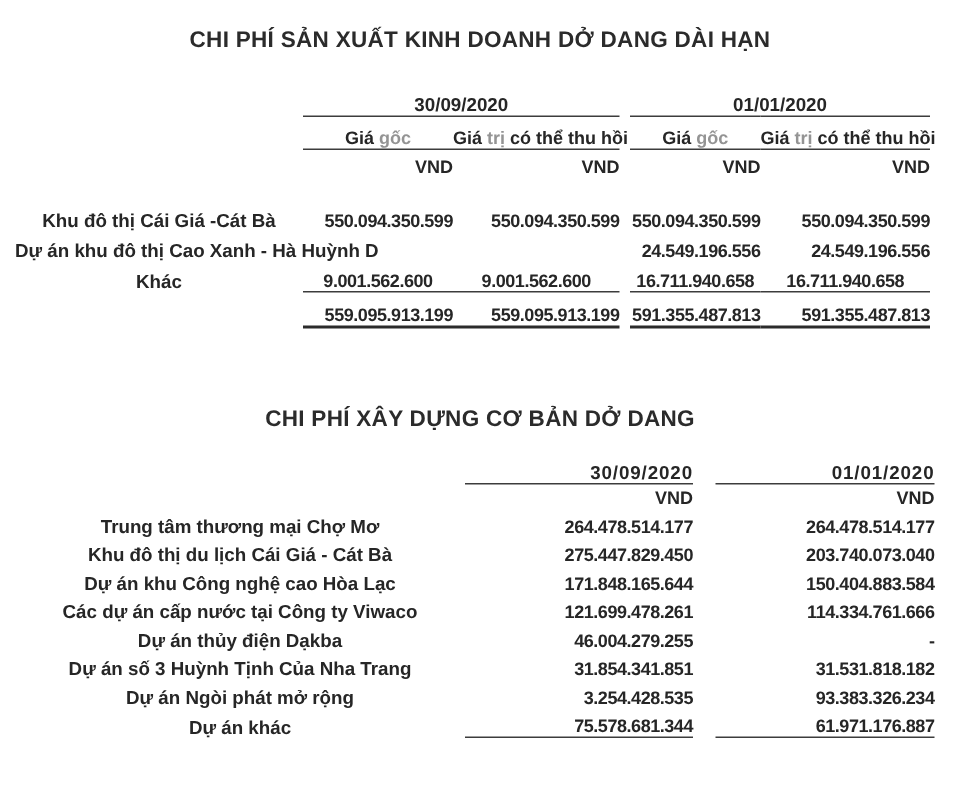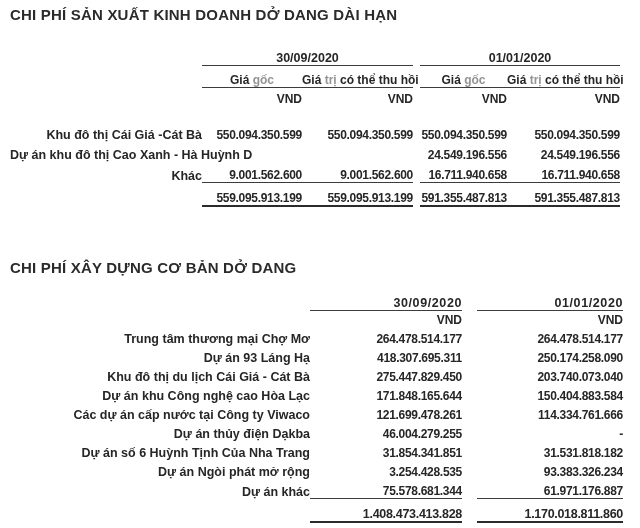--- a/index.html
+++ b/index.html
@@ -6,62 +6,63 @@
     margin: 0; padding: 0;
     width: 640px; height: 528px;
     background: #ffffff;
     overflow: hidden;
     font-family: "Liberation Sans", "DejaVu Sans", sans-serif;
     color: #262626;
   }
   .page { padding: 6px 10px 0 10px; }
 
   .sec-title {
-    margin: 0;
+    margin: 12px;
     font-size: 15px;
     font-weight: 900;
     letter-spacing: 0.2px;
     color: #2b2b2b;
     white-space: nowrap;
+    text-align: center;
   }
 
   table {
     border-collapse: collapse;
     table-layout: fixed;
   }
   th, td {
     padding: 0;
     font-size: 12.5px;
     font-weight: 700;
     vertical-align: bottom;
     white-space: nowrap;
     overflow: visible;
   }
   .num { text-align: right; letter-spacing: -0.3px; font-size: 12px; }
-  .lbl { text-align: right; margin-left: 24px; }
+  .lbl { text-align: center; margin-left: 24px; }
   .lt  { color: #949494; }
 
   
   #t1 { width: 610px; margin-top: 22px; }
   #t1 tr.dates th {
     text-align: center;
     height: 20px;
     border-bottom: 1.5px solid #3c3c3c;
     font-size: 12.5px;
   }
   #t1 tr.subh th {
     text-align: center;
     height: 21px;
     border-bottom: 1.5px solid #3c3c3c;
     font-size: 12px;
   }
   #t1 tr.vnd td { height: 18px; font-size: 12px; text-align: right; }
   #t1 tr.spacer td { height: 16px; border: 0; }
   #t1 tr.data td { height: 20px; }
-  #t1 tr.data-last td.rule { border-bottom: 1.5px solid #3c3c3c; }
+  #t1 tr.data-last td.rule { border-bottom: 1.5px solid #3c3c3c; text-align: center; }
   #t1 tr.total td { height: 22px; font-weight: 800; }
   #t1 tr.total td.rule { border-bottom: 2.5px solid #2b2b2b; }
 
   
   #t2 { width: 613px; margin-top: 16px; }
   .sec2-title { margin-top: 52px; }
   #t2 tr.dates th {
     text-align: right;
     height: 18px;
     border-bottom: 1.5px solid #3c3c3c;
@@ -184,26 +185,20 @@
       <td>VND</td>
     </tr>
 
     <tr class="data">
       <td class="lbl">Trung tâm thương mại Chợ Mơ</td>
       <td class="num">264.478.514.177</td>
       <td></td>
       <td class="num">264.478.514.177</td>
     </tr>
     <tr class="data">
-      <td class="lbl">Dự án 93 Láng Hạ</td>
-      <td class="num">418.307.695.311</td>
-      <td></td>
-      <td class="num">250.174.258.090</td>
-    </tr>
-    <tr class="data">
       <td class="lbl">Khu đô thị du lịch Cái Giá - Cát Bà</td>
       <td class="num">275.447.829.450</td>
       <td></td>
       <td class="num">203.740.073.040</td>
     </tr>
     <tr class="data">
       <td class="lbl">Dự án khu Công nghệ cao Hòa Lạc</td>
       <td class="num">171.848.165.644</td>
       <td></td>
       <td class="num">150.404.883.584</td>
@@ -214,40 +209,34 @@
       <td></td>
       <td class="num">114.334.761.666</td>
     </tr>
     <tr class="data">
       <td class="lbl">Dự án thủy điện Dạkba</td>
       <td class="num">46.004.279.255</td>
       <td></td>
       <td class="num">-</td>
     </tr>
     <tr class="data">
-      <td class="lbl">Dự án số 6 Huỳnh Tịnh Của Nha Trang</td>
+      <td class="lbl">Dự án số 3 Huỳnh Tịnh Của Nha Trang</td>
       <td class="num">31.854.341.851</td>
       <td></td>
       <td class="num">31.531.818.182</td>
     </tr>
     <tr class="data">
       <td class="lbl">Dự án Ngòi phát mở rộng</td>
       <td class="num">3.254.428.535</td>
       <td></td>
       <td class="num">93.383.326.234</td>
     </tr>
     <tr class="data data-last">
       <td class="lbl">Dự án khác</td>
       <td class="num rule">75.578.681.344</td>
       <td></td>
       <td class="num rule">61.971.176.887</td>
     </tr>
 
-    <tr class="total">
-      <td></td>
-      <td class="num rule">1.408.473.413.828</td>
-      <td></td>
-      <td class="num rule">1.170.018.811.860</td>
-    </tr>
   </tbody>
     </table>
 
 </div>
 
 </body></html>

